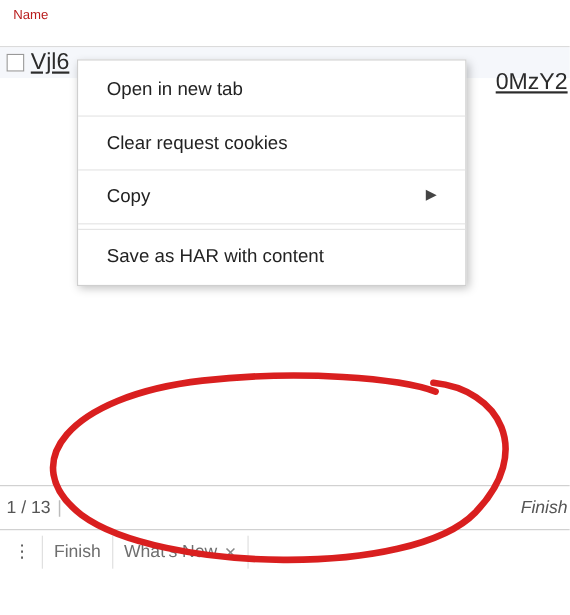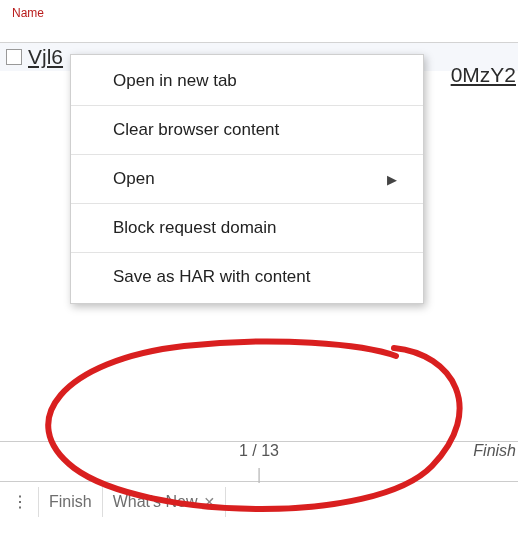--- a/index.html
+++ b/index.html
@@ -53,21 +53,20 @@
     .status-bar {
       border-top: 1px solid #ccc;
       height: 40px;
       display: flex;
       align-items: center;
       font-size: 16px;
       color: #555;
       padding: 0 6px;
       gap: 6px;
       white-space: nowrap;
-      flex-direction: column;
     }
     .status-sep {
       color: #bbb;
     }
     .finish-frag {
       position: absolute;
       right: 2px;
       font-style: italic;
     }
     .bottom-tabs {
@@ -109,24 +108,22 @@
       background: #fff;
       border: 1px solid #cfcfcf;
       box-shadow: 2px 3px 8px rgba(0,0,0,0.25);
       padding: 6px 0;
     }
     .menu-item {
       padding: 10px 26px;
       font-size: 17px;
       color: #222;
       display: flex;
-      align-items: center;
       justify-content: space-between;
       cursor: pointer;
-      margin-left: 16px;
     }
     .menu-sep {
       height: 1px;
       background: #e3e3e3;
       margin: 4px 0;
     }
     .submenu-arrow {
       font-size: 13px;
       color: #444;
     }
@@ -172,31 +169,28 @@
     <span class="tab-close">✕</span>
   </div>
 </div>
 
 <div class="context-menu">
   <div class="menu-item">
     <span>Open in new tab</span>
   </div>
   <div class="menu-sep"></div>
   <div class="menu-item">
-    <span>Clear browser content</span>
-  </div>
-  <div class="menu-sep"></div>
-  <div class="menu-item">
-    <span>Open</span>
+    <span>Clear request cookies</span>
+  </div>
+  <div class="menu-sep"></div>
+  <div class="menu-item">
+    <span>Copy</span>
     <span class="submenu-arrow">▶</span>
   </div>
   <div class="menu-sep"></div>
-  <div class="menu-item">
-    <span>Block request domain</span>
-  </div>
   <div class="menu-sep"></div>
   <div class="menu-item">
     <span>Save as HAR with content</span>
   </div>
 </div>
 
 <div class="annotation">
   <svg viewBox="0 0 438 168">
     <path d="M 360 8
              C 420 14, 452 70, 398 126

